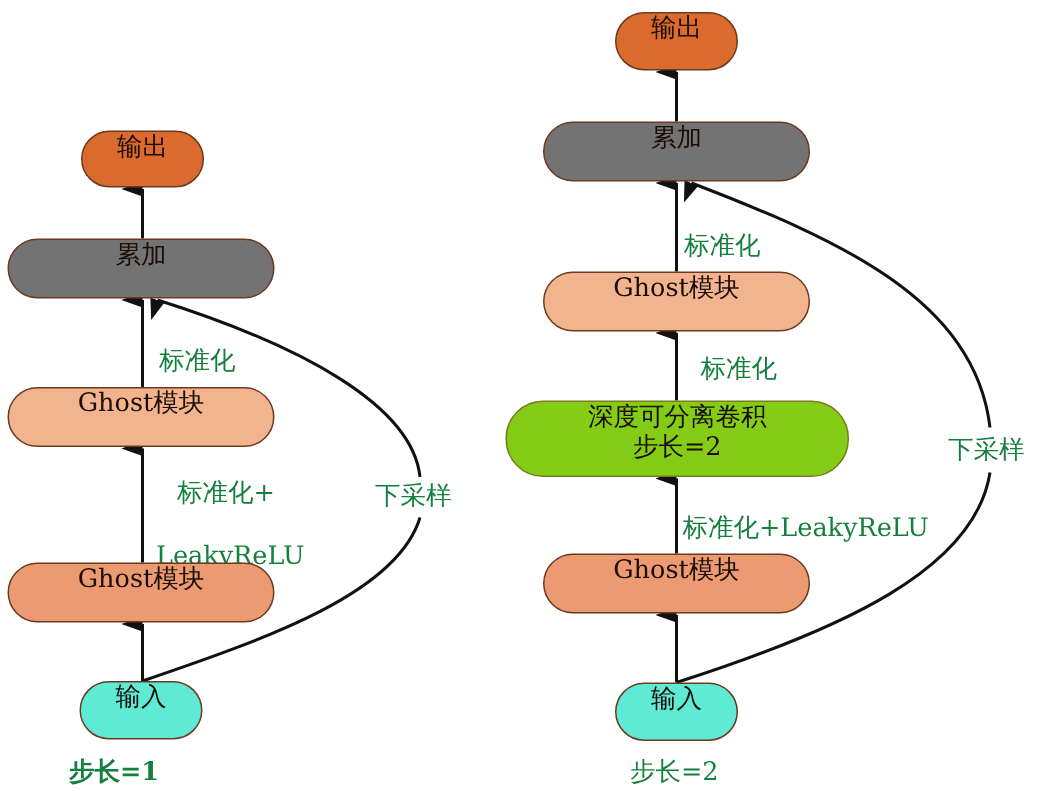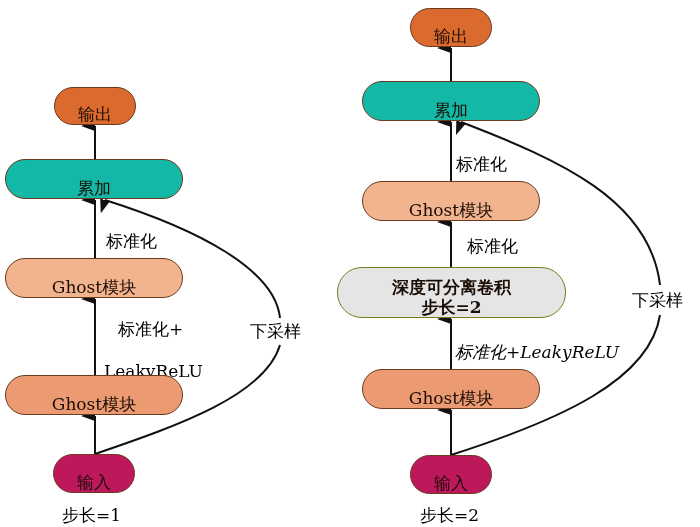--- a/index.html
+++ b/index.html
@@ -1,28 +1,28 @@
 <!DOCTYPE html>
 <html><head>
 <meta charset="utf-8">
 <style>
   html, body { margin:0; padding:0; background:#ffffff; }
   body { width:700px; height:527px; position:relative; overflow:hidden;
          font-family: "DejaVu Serif", "Liberation Serif", serif; }
   svg { position:absolute; left:0; top:0; }
   .node { position:absolute; box-sizing:border-box; border:1px solid #6b3a1e;
-          border-radius:20px; display:flex; align-items:center; justify-content:flex-end;
+          border-radius:20px; display:flex; align-items:center; justify-content:flex-start;
           flex-direction:column; font-size:17px; color:#1a0d05; line-height:20px; }
   .n-out { background:#db6a2e; }
-  .n-sum { background:#14b8a6; }
+  .n-sum { background:#737373; }
   .n-ghost-light { background:#f2b48f; }
   .n-ghost-dark { background:#ec9a72; }
-  .n-in { background:#be185d; }
-  .n-dw { background:#e5e5e5; border-color:#7a7a20; border-radius:25px;font-weight:bold; }
-  .lbl { position:absolute; font-size:17px; color:#000000; line-height:22px; white-space:nowrap; }
+  .n-in { background:#5eead4; }
+  .n-dw { background:#84cc16; border-color:#7a7a20; border-radius:25px; }
+  .lbl { position:absolute; font-size:17px; color:#15803d; line-height:22px; white-space:nowrap; }
 </style>
 </head>
 <body>
 
 <svg width="700" height="527">
   <defs>
     <marker id="ah" markerWidth="10" markerHeight="14" refX="5" refY="14" orient="auto-start-reverse" markerUnits="userSpaceOnUse">
       <path d="M0,14 L5,0 L10,14 Z" fill="#111"></path>
     </marker>
   </defs>
@@ -55,38 +55,38 @@
 </div>
 <div class="lbl" style="left:118px;top:318px;text-align:right;">标准化+</div>
 <div class="lbl" style="left:104px;top:360px;">LeakyReLU</div>
 <div class="lbl" style="left:250px;top:320px;">下采样</div>
 <div class="node n-ghost-dark" style="left:5px;top:375px;width:178px;height:40px;">
   <span>Ghost模块</span>
 </div>
 <div class="node n-in" style="left:53px;top:454px;width:82px;height:39px;">
   <span>输入</span>
 </div>
-<div class="lbl" style="left:62px;top:504px;">步长=1</div>
+<div class="lbl" style="left:46px;top:504px;font-weight:bold;">步长=1</div>
 
 <div class="node n-out" style="left:410px;top:8px;width:82px;height:39px;">
   <span>输出</span>
 </div>
 <div class="node n-sum" style="left:362px;top:81px;width:178px;height:40px;">
   <span>累加</span>
 </div>
 <div class="lbl" style="left:456px;top:153px;">标准化</div>
 <div class="node n-ghost-light" style="left:362px;top:181px;width:178px;height:40px;">
   <span>Ghost模块</span>
 </div>
 <div class="lbl" style="left:467px;top:235px;">标准化</div>
 <div class="node n-dw" style="left:337px;top:267px;width:229px;height:51px;">
   <span>深度可分离卷积</span>
   <span>步长=2</span>
 </div>
 <div class="lbl" style="left:632px;top:289px;">下采样</div>
-<div class="lbl" style="left:455px;top:341px;font-style:italic;">标准化+LeakyReLU</div>
+<div class="lbl" style="left:455px;top:341px;">标准化+LeakyReLU</div>
 <div class="node n-ghost-dark" style="left:362px;top:369px;width:178px;height:40px;">
   <span>Ghost模块</span>
 </div>
 <div class="node n-in" style="left:410px;top:455px;width:82px;height:39px;">
   <span>输入</span>
 </div>
 <div class="lbl" style="left:420px;top:504px;">步长=2</div>
 
 </body></html>

